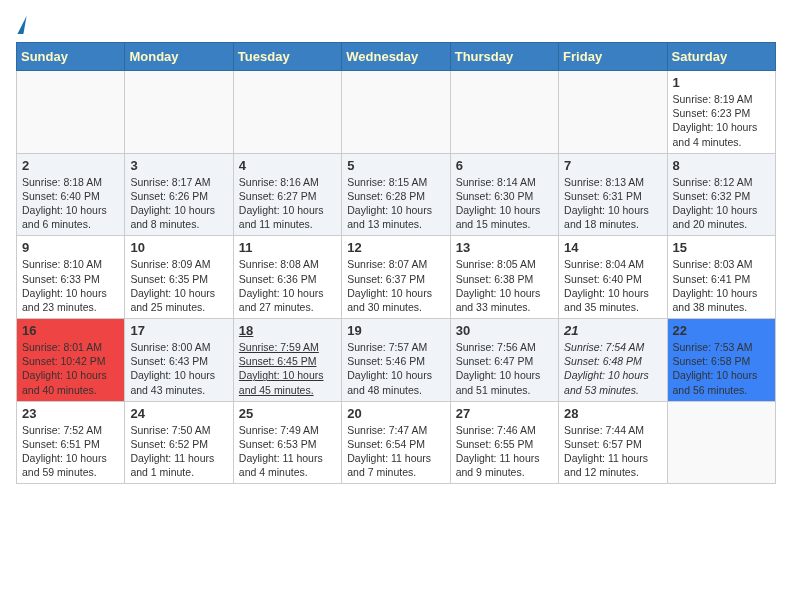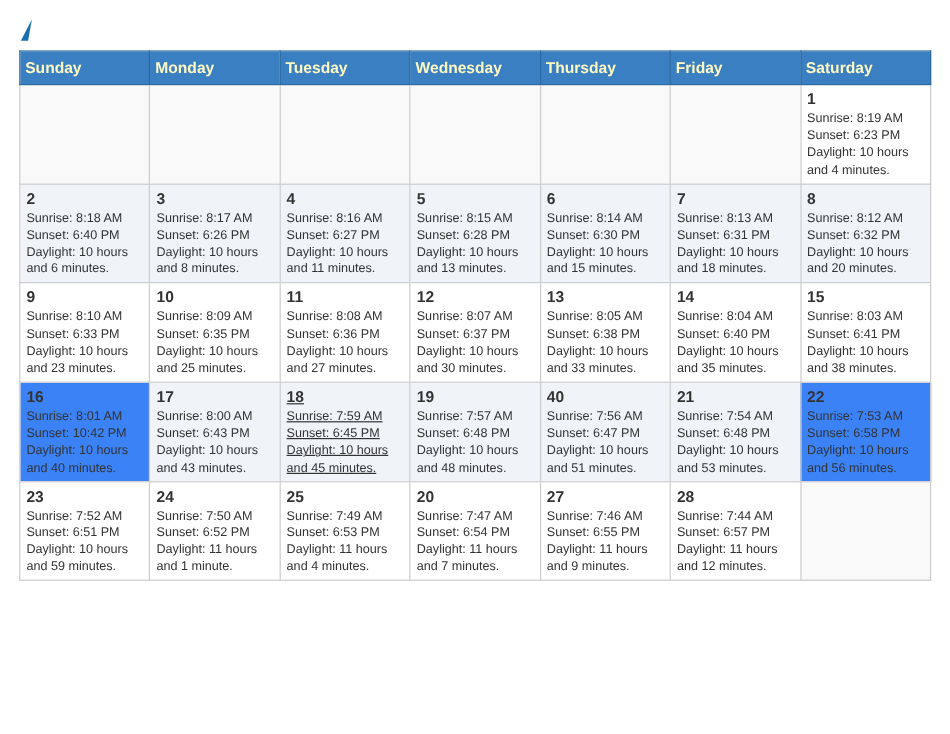--- a/index.html
+++ b/index.html
@@ -233,21 +233,21 @@
         </td>
         <td>
           <div class="day-number">15</div>
           <div class="day-info">Sunrise: 8:03 AM
 Sunset: 6:41 PM
 Daylight: 10 hours
 and 38 minutes.</div>
         </td>
       </tr>
       <tr>
-        <td style="background: #3b82f6;">
+        <td style="background: #ef4444;">
           <div class="day-number">16</div>
           <div class="day-info">Sunrise: 8:01 AM
 Sunset: 10:42 PM
 Daylight: 10 hours
 and 40 minutes.</div>
         </td>
         <td style="background: rgb(240, 244, 249);">
           <div class="day-number">17</div>
           <div class="day-info">Sunrise: 8:00 AM
 Sunset: 6:43 PM
@@ -257,32 +257,32 @@
         <td style="background: rgb(240, 244, 249); text-decoration: underline;">
           <div class="day-number">18</div>
           <div class="day-info">Sunrise: 7:59 AM
 Sunset: 6:45 PM
 Daylight: 10 hours
 and 45 minutes.</div>
         </td>
         <td style="background: rgb(240, 244, 249);">
           <div class="day-number">19</div>
           <div class="day-info">Sunrise: 7:57 AM
-Sunset: 6:48 PM
+Sunset: 5:46 PM
 Daylight: 10 hours
 and 48 minutes.</div>
         </td>
         <td style="background: rgb(240, 244, 249);">
-          <div class="day-number">40</div>
+          <div class="day-number">30</div>
           <div class="day-info">Sunrise: 7:56 AM
 Sunset: 6:47 PM
 Daylight: 10 hours
 and 51 minutes.</div>
         </td>
-        <td style="background: rgb(240, 244, 249);">
+        <td style="background: rgb(240, 244, 249); font-style: italic;">
           <div class="day-number">21</div>
           <div class="day-info">Sunrise: 7:54 AM
 Sunset: 6:48 PM
 Daylight: 10 hours
 and 53 minutes.</div>
         </td>
         <td style="background: #3b82f6;">
           <div class="day-number">22</div>
           <div class="day-info">Sunrise: 7:53 AM
 Sunset: 6:58 PM

